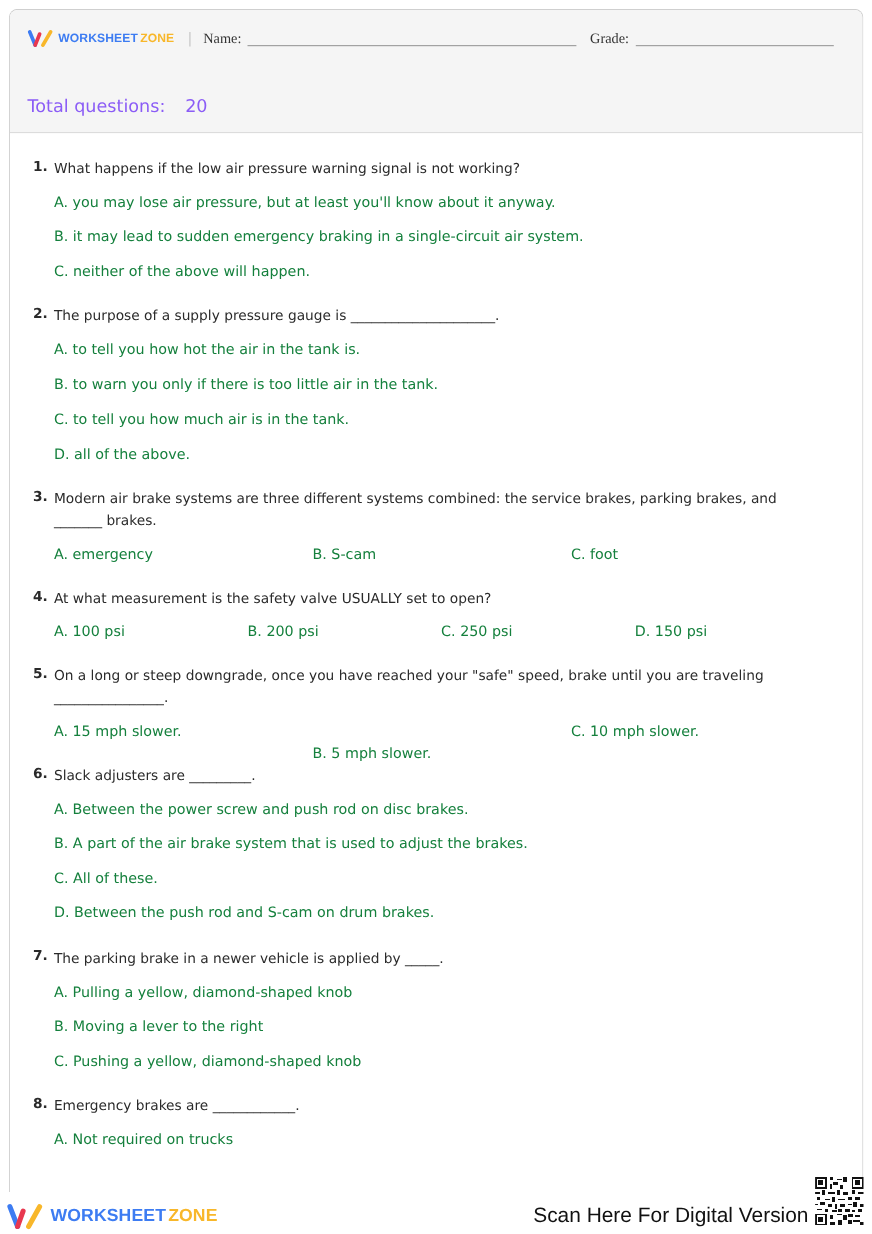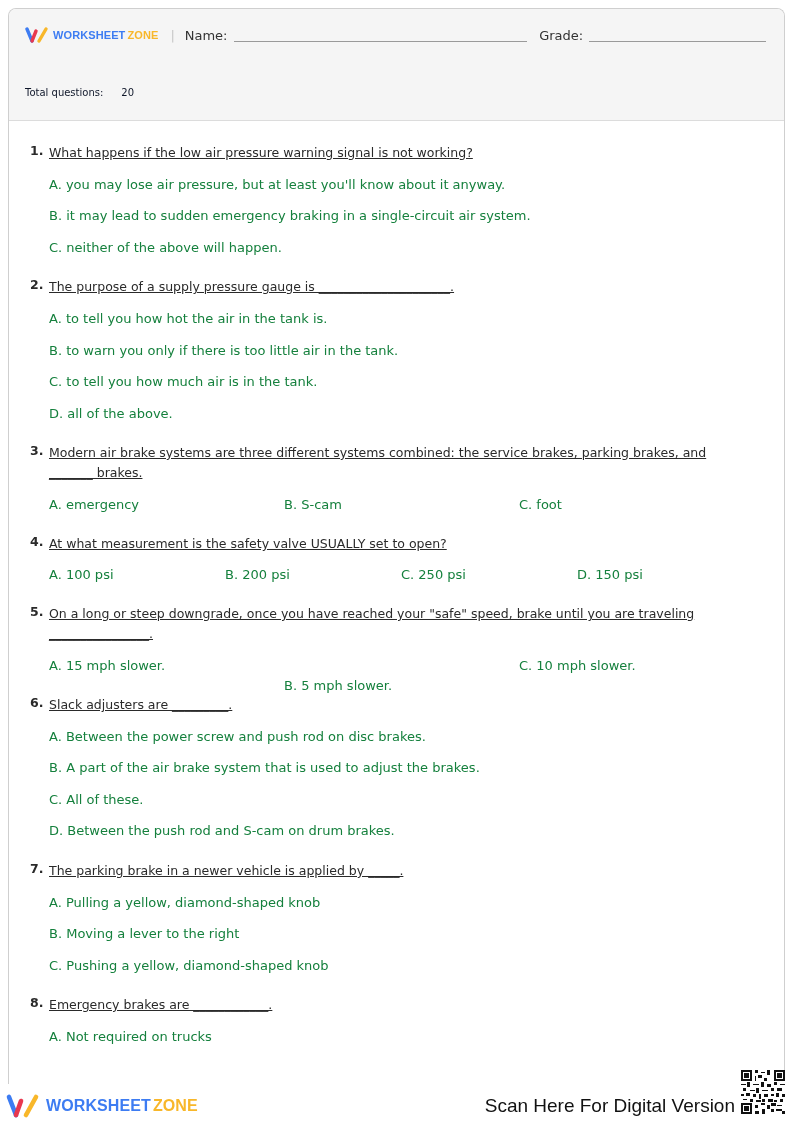--- a/index.html
+++ b/index.html
@@ -13,34 +13,34 @@
   .sheet-head {
     background: #f5f5f5; height: 112px; border-bottom: 1px solid #dcdcdc; position: relative;
   }
   .head-row { position: absolute; top: 16px; left: 16px; right: 18px; height: 20px; display: flex; align-items: center; }
   .logo { display: flex; align-items: center; height: 20px; justify-content: flex-end; }
   .logo svg { display: block; }
   .logo-text { font-family: "Liberation Sans", sans-serif; font-weight: bold; font-size: 11px; letter-spacing: 0.1px; margin-left: 4px; }
   .logo-text .w1 { color: #3d7cf2; }
   .logo-text .w2 { color: #f8b72a; margin-left: 2px; }
   .sep { color: #c8c8c8; margin: 0 10px 0 12px; font-size: 13px; }
-  .field-label { font-size: 13px; color: #333; }
+  .field-label { font-size: 13px; color: #333; font-family: Liberation Serif, serif; }
   .line { border-bottom: 1px solid #9a9a9a; height: 14px; margin-left: 6px; }
   .name-line { width: 299px; }
   .grade-label { margin-left: 12px; }
   .grade-line { width: 180px; }
 
   .title { position: absolute; left: 16px; top: 58px; font-size: 12.5px; font-weight: bold; color: #2a2a2a; }
-  .total { position: absolute; left: 16px; top: 78px; font-size: 10px; color: #0f172a; }
+  .total { position: absolute; left: 16px; top: 78px; font-size: 16px; color: #8b5cf6; }
   .total .num { margin-left: 18px; }
 
   .body { position: relative; }
   .q { position: absolute; left: 21px; width: 700px; font-size: 12.5px; color: #2a2a2a; }
   .q-num { position: absolute; left: 0; top: 0; font-weight: bold; width: 18px; }
-  .q-text { position: absolute; left: 19px; top: 0; width: 665px; line-height: 20px; text-decoration: underline; }
+  .q-text { position: absolute; left: 19px; top: 0; width: 665px; line-height: 20px; }
   .opt { position: absolute; font-size: 13px; color: #15803d; line-height: 16px; white-space: nowrap; }
 
   .footer { position: absolute; left: 0; top: 1084px; width: 793px; height: 38px; }
   .foot-logo { position: absolute; left: 6px; top: 9px; display: flex; align-items: center; }
   .foot-logo .logo-text { font-size: 16px; margin-left: 6px; }
   .scan { position: absolute; right: 58px; top: 11px; font-family: Liberation Sans, sans-serif; font-size: 19px; color: #111; }
   .qr { position: absolute; left: 741px; top: -14px; width: 44px; height: 44px; }
 </style>
 </head>
 <body>

